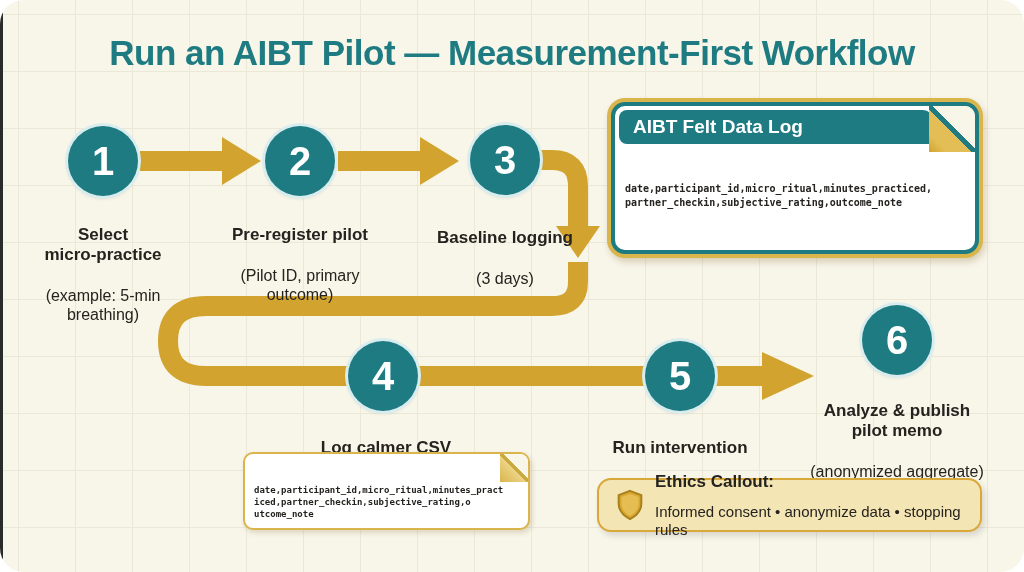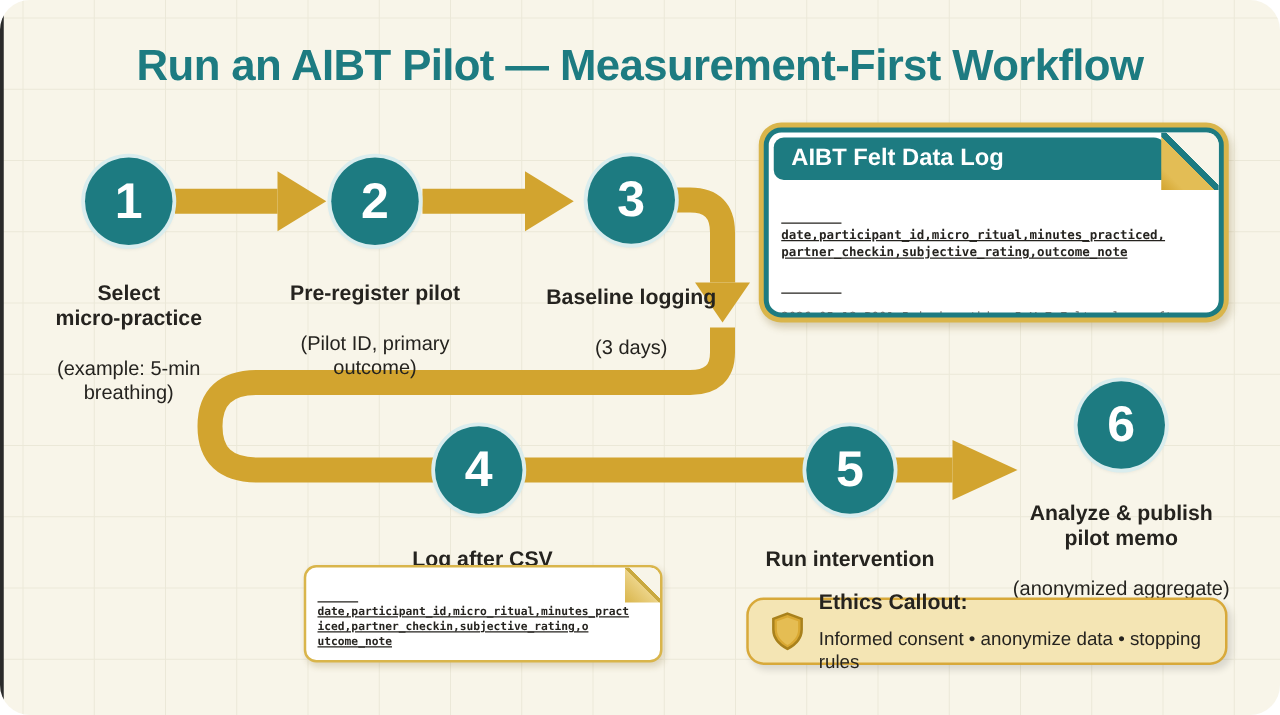--- a/index.html
+++ b/index.html
@@ -55,21 +55,21 @@
     font-size:19px;font-weight:bold;line-height:34px;
     padding-left:14px;width:300px;
   }
   .datalog-fold{
     position:absolute;top:0;right:0;width:46px;height:46px;
     background:linear-gradient(225deg,
       #f8f5e9 0%, #f8f5e9 46%,
       #1d7b81 46%, #1d7b81 54%,
       #e3bd55 54%, #e3bd55 80%, #d2a42f 100%);
   }
-  .mono{font-family:"DejaVu Sans Mono", monospace;white-space:pre;text-decoration:underline;}
+  .mono{font-family:"DejaVu Sans Mono", monospace;white-space:pre;}
   .datalog-body{padding:6px 10px;font-size:10px;line-height:14px;}
   .datalog-body .hdr{font-weight:bold;}
   .datalog-body .rows{margin-top:10px;}
   
   .note{
     position:absolute;left:243px;top:452px;width:287px;height:78px;box-sizing:border-box;
     background:#ffffff;border:2.5px solid #d9b54b;border-radius:10px;
     overflow:hidden;z-index:3;box-shadow:2px 3px 5px rgba(120,95,30,0.2);
   }
   .note-fold{
@@ -143,21 +143,21 @@
   <div class="step-label" style="left:300px;top:207px;width:210px;">
     <div class="main">Pre-register pilot</div>
     <div class="sub">(Pilot ID, primary
 outcome)</div>
   </div>
   <div class="step-label" style="left:505px;top:210px;width:200px;">
     <div class="main">Baseline logging</div>
     <div class="sub">(3 days)</div>
   </div>
   <div class="step-label" style="left:386px;top:420px;width:200px;">
-    <div class="main">Log after CSV</div>
+    <div class="main">Log calmer CSV</div>
   </div>
   <div class="step-label" style="left:897px;top:383px;width:210px;">
     <div class="main">Analyze &amp; publish
 pilot memo</div>
     <div class="sub">(anonymized aggregate)</div>
   </div>
   <div class="step-label" style="left:680px;top:420px;width:200px;">
     <div class="main">Run intervention</div>
     <div class="sub">(7-30 days)</div>
   </div>

